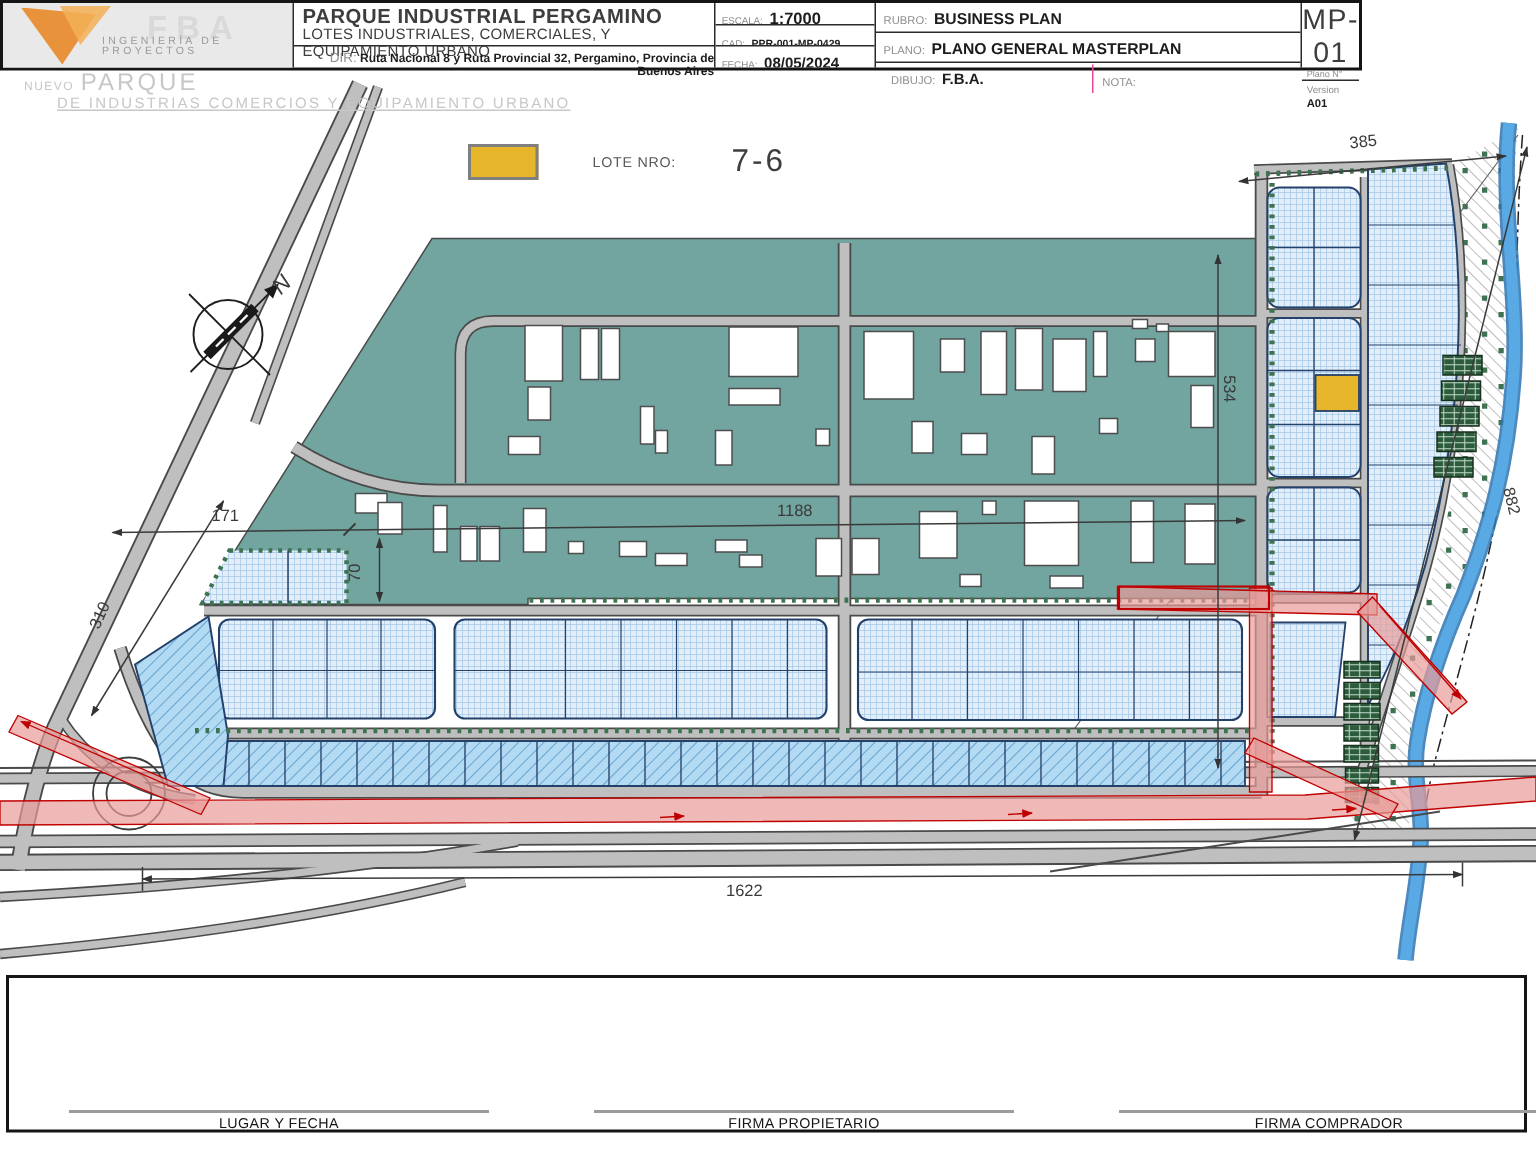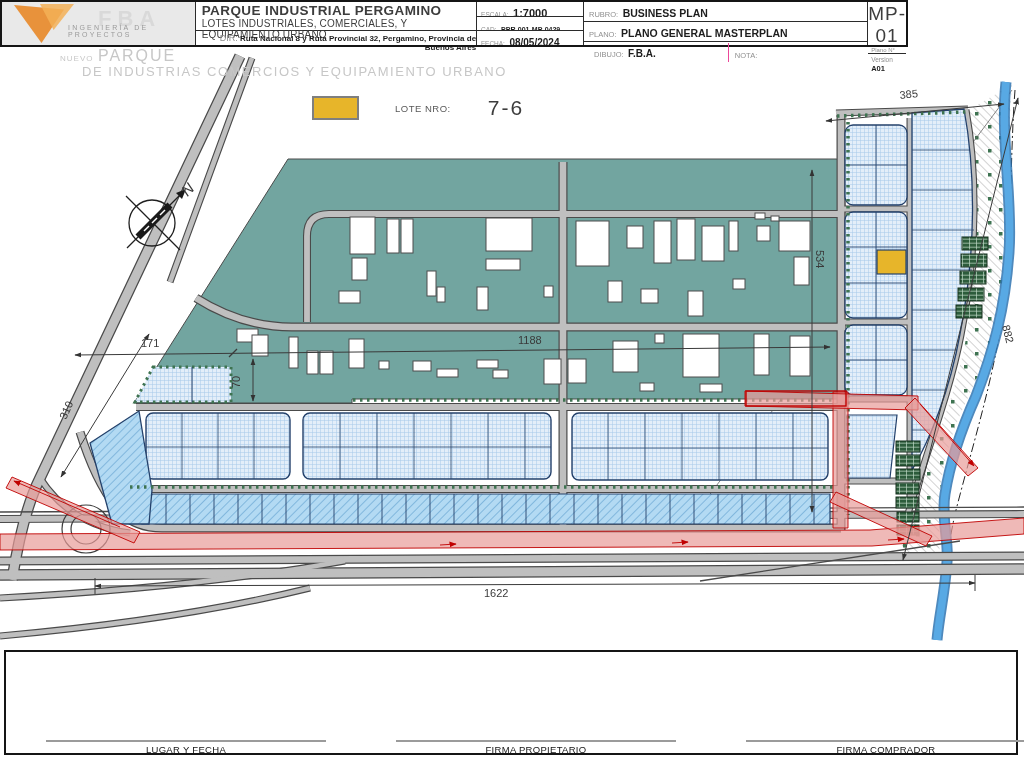--- a/index.html
+++ b/index.html
@@ -28,24 +28,24 @@
   .c-rub>div{flex:1;border-bottom:1px solid #2b2b2b;padding:1px 0 0 5px;white-space:nowrap;}
   .c-rub>div:last-child{border-bottom:none;display:flex;}
   .rub-l{font-size:7.5px;color:#8f8f8f;}
   .rub-v{font-size:10.5px;font-weight:bold;color:#1d1d1d;}
   .nota-part{border-left:1px solid #ec4899;margin-left:72px;padding:1px 0 0 6px;flex:1;}
   .c-mp{flex:1;text-align:left;}
   .mp-big{font-size:19px;color:#3d3d3d;letter-spacing:1px;text-align:center;padding-top:1px;}
   .mp-pl{font-size:6px;color:#8f8f8f;padding-left:3px;}
   .mp-ver{border-top:1px solid #2b2b2b;font-size:7.5px;padding:1px 0 0 3px;}
   
-  .wm{position:absolute;left:16px;top:48px;color:#c7c7c7;z-index:4;line-height:1.05;margin-left:44px;}
+  .wm{position:absolute;left:16px;top:48px;color:#c7c7c7;z-index:4;line-height:1.05;}
   .wm .s{font-size:8px;letter-spacing:1px;}
   .wm .b1{font-size:16px;letter-spacing:2px;}
-  .wm .l2{font-size:13px;letter-spacing:1.5px;padding-left:22px;}
+  .wm .l2{font-size:10px;letter-spacing:1.5px;padding-left:22px;text-decoration:underline;}
   .wm .l3{padding-left:14px;}
   .wm .s3{font-size:9px;letter-spacing:1px;}
   .wm .b3{font-size:21px;letter-spacing:2px;}
   
   .legend{position:absolute;left:312px;top:96px;display:flex;align-items:center;z-index:4;gap:32px;}
   .sw{width:47px;height:24px;border:2px solid #7f7f7f;box-sizing:border-box;}
   .leg-l{font-size:9.5px;color:#595959;margin-left:4px;letter-spacing:.5px;}
   .leg-v{font-size:21px;color:#3d3d3d;letter-spacing:2px;margin-left:5px;}
   
   .foot{position:absolute;left:4px;top:650px;width:1014px;height:105px;border:2px solid #151515;box-sizing:border-box;background:#fff;}

